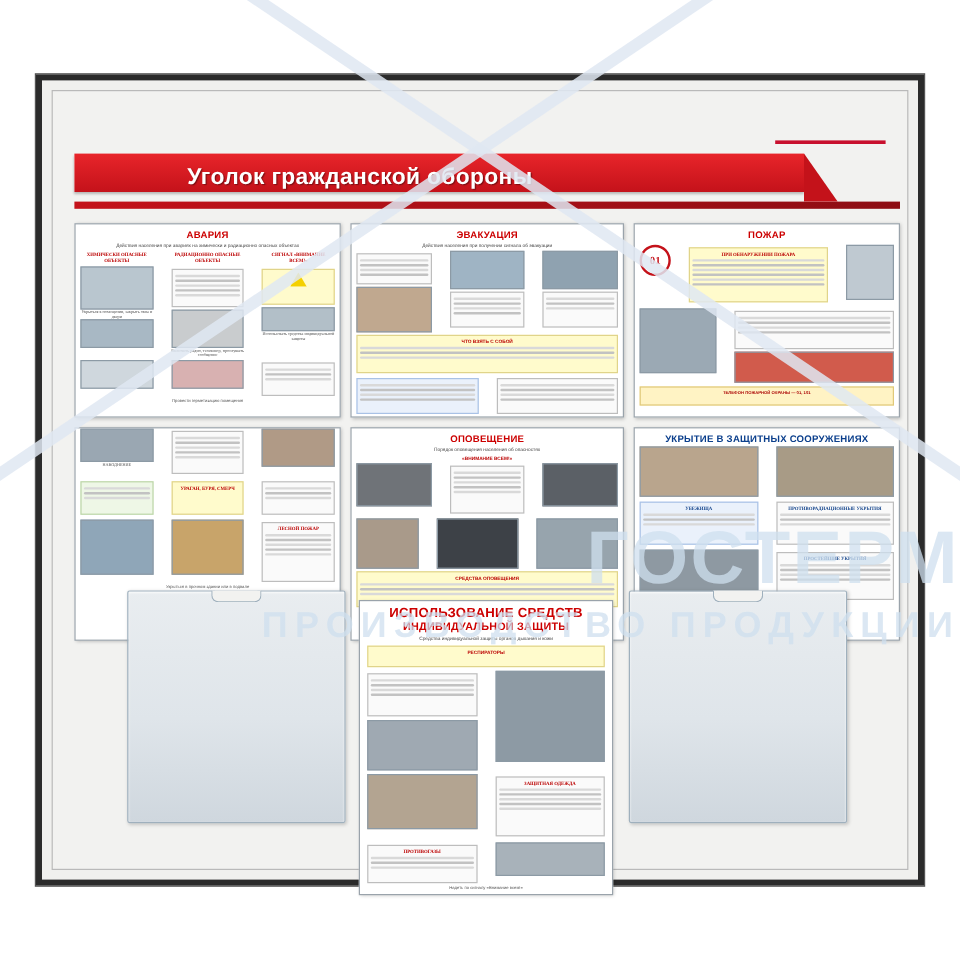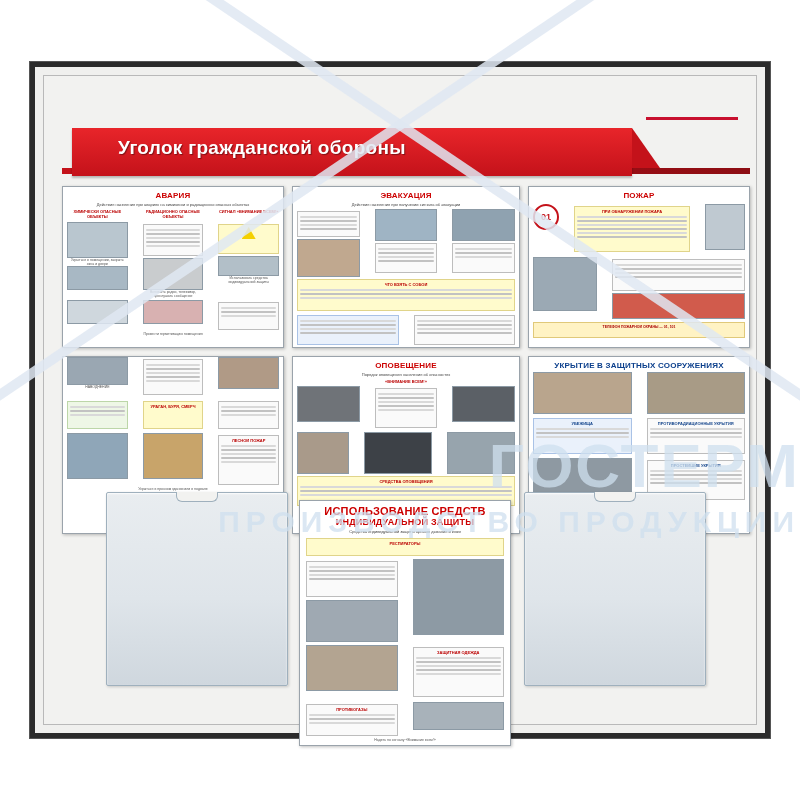--- a/index.html
+++ b/index.html
@@ -45,23 +45,24 @@
   .logo .glyph{
     font-family:"Liberation Serif", serif;
     font-style:italic;font-weight:bold;font-size:30px;color:#c8102e;
     letter-spacing:-2px;text-align:right;line-height:30px;
   }
   .logo .bar{position:absolute;right:0;bottom:0;width:92px;height:3px;background:#c8102e;}
 
   
   .banner-wrap{position:absolute;left:0;top:52px;width:100%;height:42px;}
   .banner{
-    position:absolute;left:28px;top:0;width:560px;height:48px;
+    position:absolute;left:18px;top:0;width:560px;height:32px;
     background:linear-gradient(180deg,#e8252a 0%,#c4121a 100%);
     box-shadow:0 2px 2px rgba(0,0,0,.25);
+    padding-left:48px;
   }
   .banner:after{
     content:"";position:absolute;right:-28px;top:0;
     border-top:40px solid transparent;border-left:28px solid #c4121a;
   }
   .banner-strip{
     position:absolute;left:18px;top:40px;width:688px;height:6px;
     background:linear-gradient(90deg,#c4121a,#8d0d13);
   }
   .banner h1{
@@ -87,21 +88,21 @@
 
   
   .txt{background:#d9d9d9;height:2px;margin:2px 0;border-radius:1px;}
   .txt.d{background:#c2c2c2;}
   .box{border:1px solid #bdbdbd;background:#fafafa;padding:2px;margin:2px 0;}
   .box.y{background:#fffbcc;border-color:#e0d48a;}
   .box.g{background:#eef7e6;border-color:#bcd6a8;}
   .box.b{background:#eaf1fb;border-color:#a9c2e6;}
   .ttl{font-size:4px;font-weight:bold;color:#b00;text-align:center;margin-bottom:1px;}
   .ttl.bl{color:#14458c;}
-  .cols{display:flex;gap:15px;}
+  .cols{display:flex;gap:15px;font-family:Liberation Serif, serif;}
   .col{flex:1;}
   .ph{background:#b9c6cf;border:1px solid #8c9aa5;}
   .cap{font-size:3.5px;color:#555;text-align:center;line-height:4px;}
 
   
   .pocket{
     position:absolute;background:linear-gradient(180deg,#e9edf0 0%,#dfe5ea 55%,#cfd7de 100%);
     border:1px solid #9fb0bd;border-radius:2px;
     box-shadow:inset 0 1px 2px rgba(255,255,255,.9),1px 1px 3px rgba(0,0,0,.18);
   }

